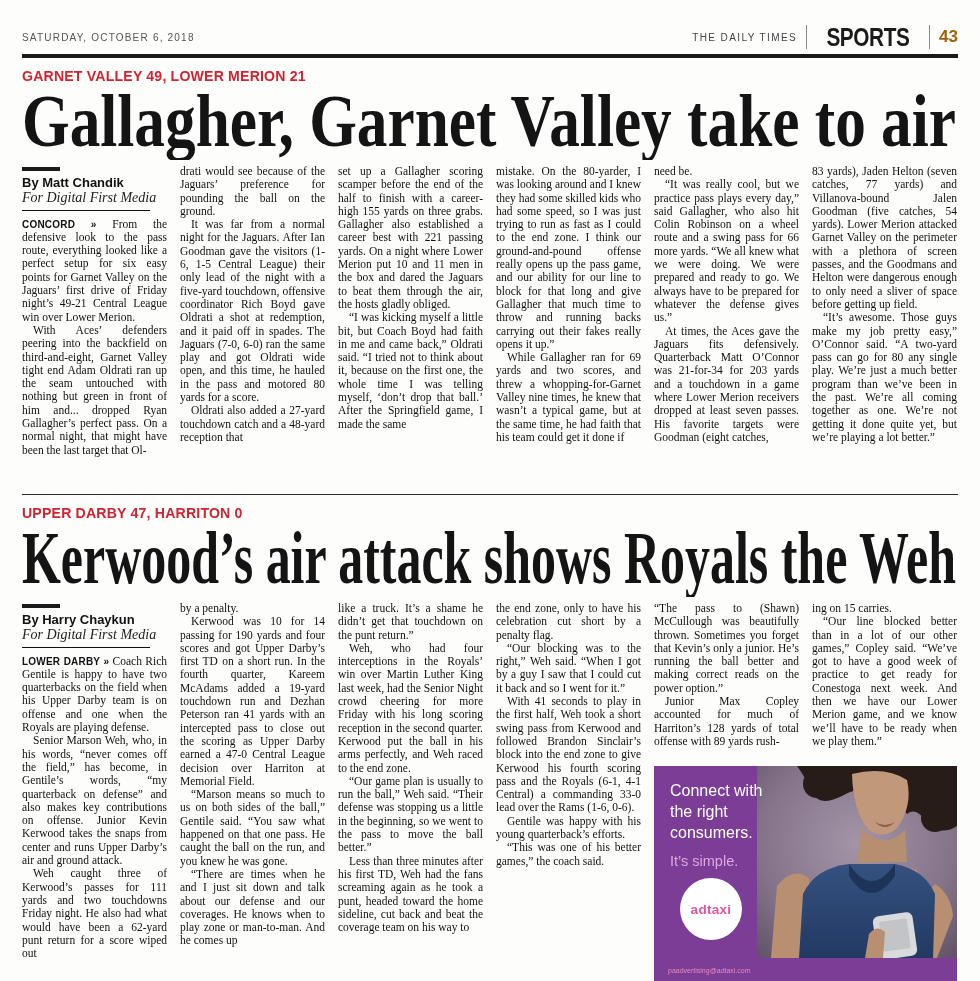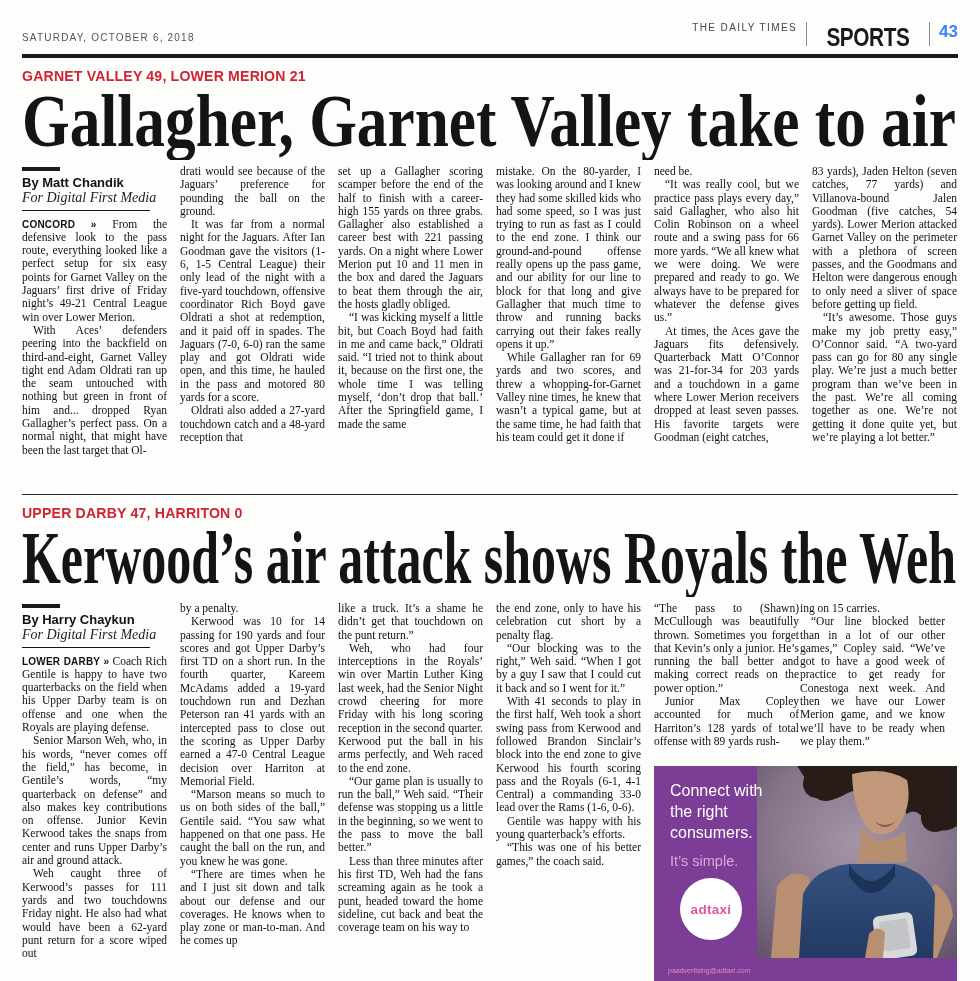--- a/index.html
+++ b/index.html
@@ -3,26 +3,26 @@
 <meta charset="utf-8">
 <style>
   html,body{margin:0;padding:0;}
   body{width:980px;height:981px;overflow:hidden;background:#fdfdfc;position:relative;
        font-family:"Liberation Serif",serif;color:#111;}
   .page{padding:23px 22px 0 22px;}
 
   
   .masthead{display:flex;justify-content:space-between;align-items:center;height:28px;}
   .mh-date{font-family:"Liberation Sans",sans-serif;font-size:10px;letter-spacing:1.2px;color:#555;}
-  .mh-right{display:flex;gap:9px;}
+  .mh-right{display:flex;align-items:center;gap:9px;}
   .mh-paper{font-family:"Liberation Sans",sans-serif;font-size:10px;letter-spacing:1.4px;color:#444;}
   .vbar{width:1px;height:24px;background:#8a8a8a;}
   .mh-section{font-family:"Liberation Sans",sans-serif;font-weight:bold;font-size:26px;
               letter-spacing:-0.5px;display:inline-block;transform:scaleX(.8);transform-origin:center;color:#1a1a1a;}
-  .mh-page{font-family:"Liberation Sans",sans-serif;font-weight:bold;font-size:17px;color:#3b82f6;}
+  .mh-page{font-family:"Liberation Sans",sans-serif;font-weight:bold;font-size:17px;color:#a16207;}
   .toprule{height:4px;background:#1a1a1a;margin-top:3px;}
 
   
   .kicker{font-family:"Liberation Sans",sans-serif;font-weight:bold;font-size:15px;color:#d02432;
           letter-spacing:.2px;display:inline-block;transform:scaleX(.94);transform-origin:left;margin-top:9px;}
   .headline-svg{display:block;margin-top:1px;}
   .headline-svg text{font-family:"Liberation Serif",serif;font-weight:bold;fill:#141414;}
 
   
   .by-rule{width:38px;height:4px;background:#1a1a1a;margin:2px 0 5px 0;}
@@ -37,21 +37,21 @@
   .col{flex:0 0 145px;width:145px;font-size:11.5px;line-height:13.3px;text-align:justify;
        overflow:hidden;}
   .col p{margin:0;text-indent:11px;}
   .col p.cont,.col p.lead{text-indent:0;}
   .lead-in{font-family:"Liberation Sans",sans-serif;font-weight:bold;font-size:10px;letter-spacing:.2px;}
 
   .article-divider{height:1px;background:#2a2a2a;margin:11px 0 0 0;}
 
   
   .right-wrap{flex:0 0 303px;width:303px;display:flex;flex-direction:column;}
-  .right-wrap .cols2{display:flex;gap:1px;height:180px;overflow:hidden;}
+  .right-wrap .cols2{display:flex;gap:13px;height:180px;overflow:hidden;}
 
   
   .ad{position:relative;width:303px;height:248px;margin-top:8px;background:#7b3d96;overflow:hidden;}
   .ad-photo{position:absolute;right:0;top:0;}
   .ad-text{position:absolute;left:16px;top:14px;z-index:2;}
   .ad-head{font-family:"Liberation Sans",sans-serif;font-size:16px;line-height:21px;color:#ffffff;}
   .ad-tag{font-family:"Liberation Sans",sans-serif;font-size:14.5px;color:#d9aade;margin-top:10px;}
   .ad-circle{position:absolute;left:26px;top:112px;width:62px;height:62px;border-radius:50%;
              background:#ffffff;display:flex;align-items:center;justify-content:center;z-index:2;}
   .ad-logo{font-family:"Liberation Sans",sans-serif;font-weight:bold;font-size:13.5px;color:#e0559e;letter-spacing:.3px;}

